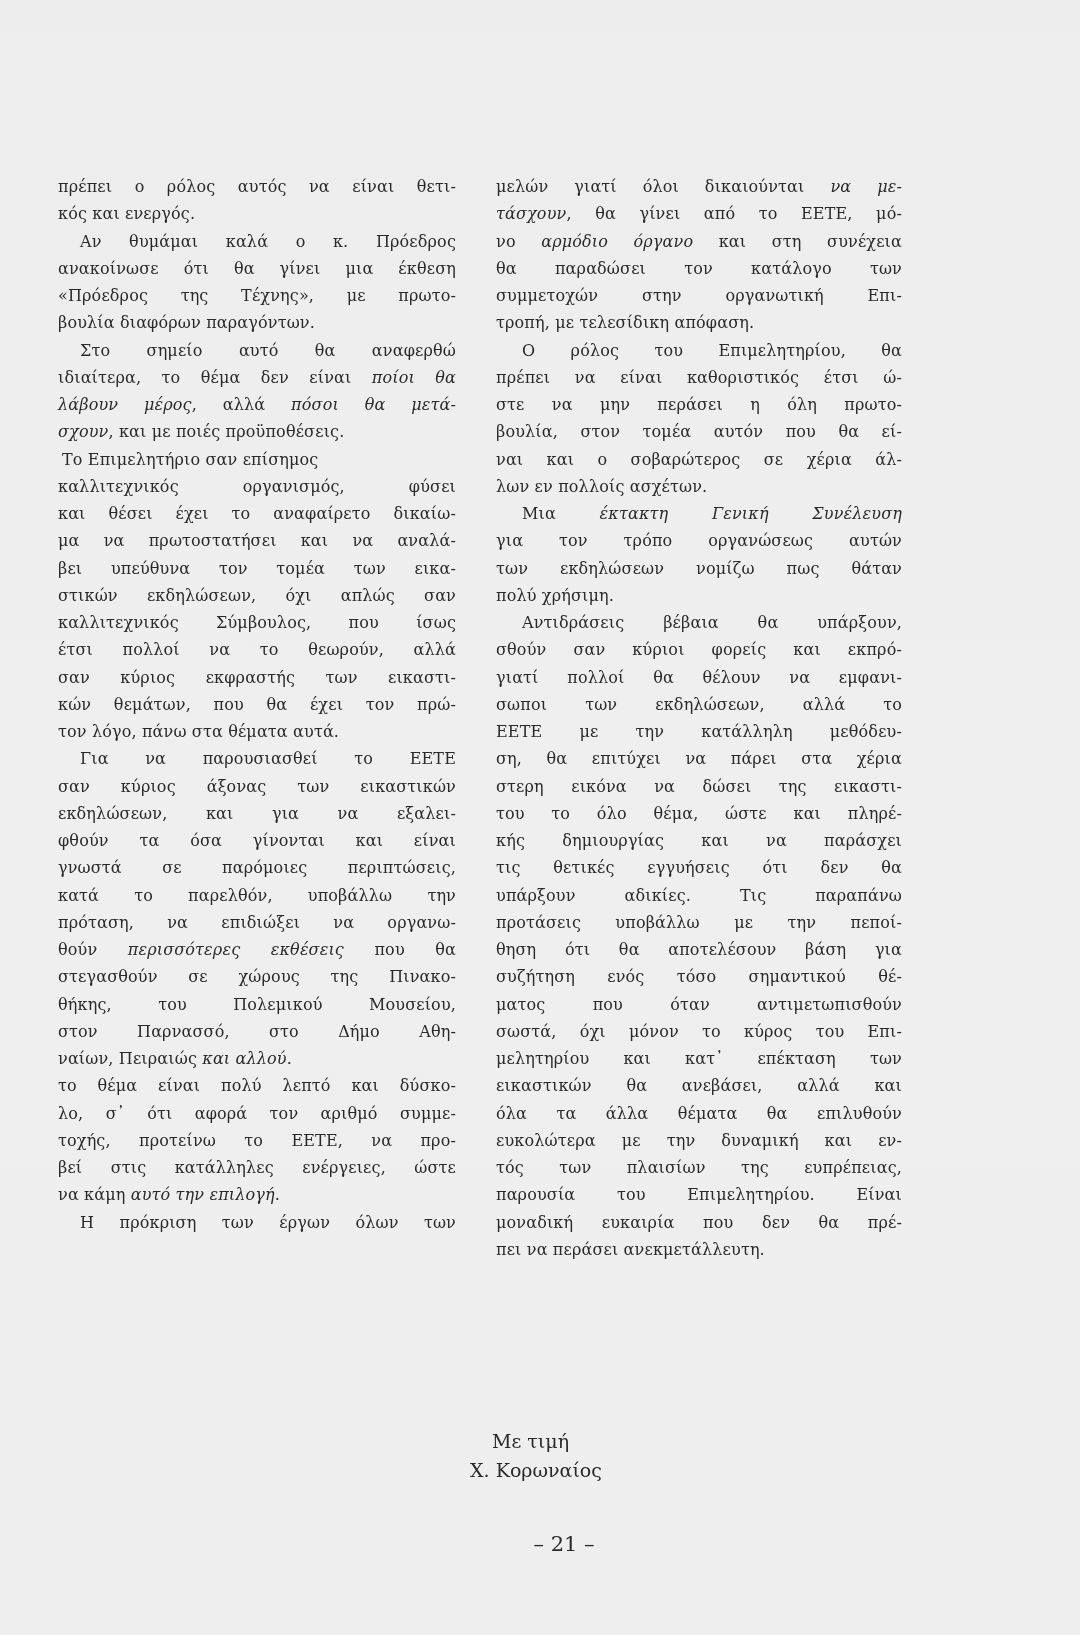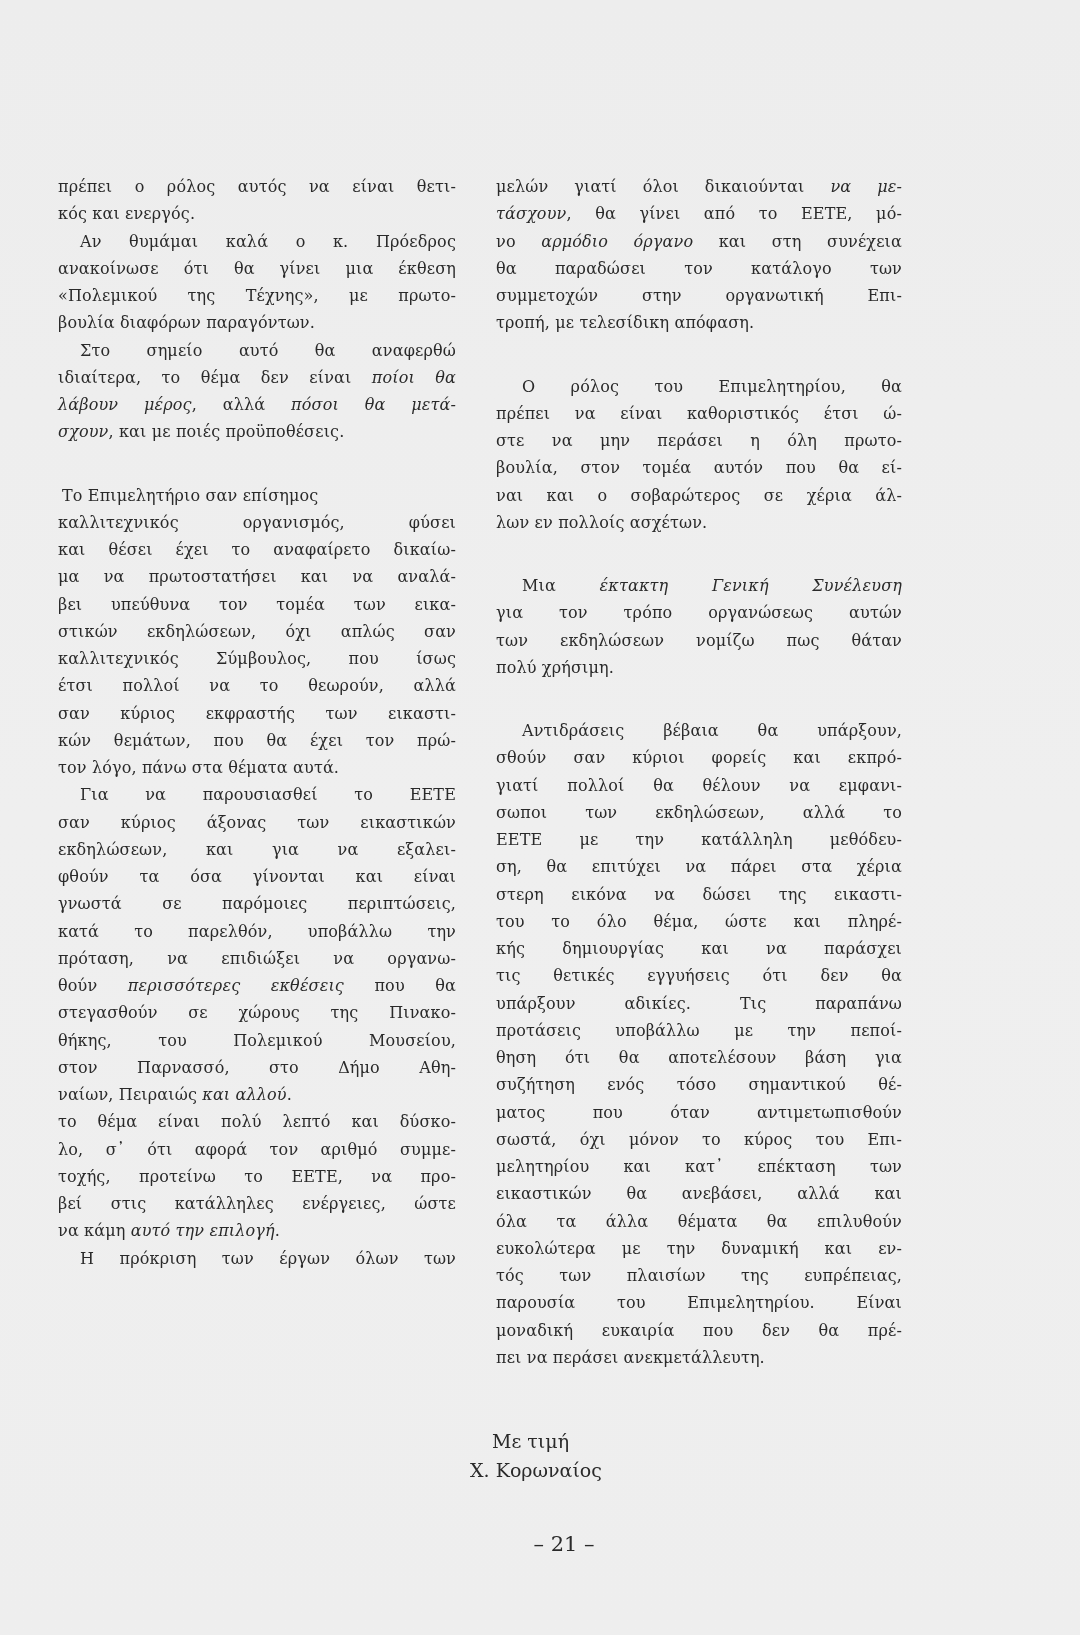--- a/index.html
+++ b/index.html
@@ -33,22 +33,22 @@
       display: block;
       white-space: nowrap;
       text-align: justify;
       text-align-last: justify;
       height: 27.25px;
     }
     .line.last {
       text-align-last: left;
     }
     .line.indent { padding-left: 22px; }
-    .line.indent-small { padding-left: 4px; margin-top: 36px; }
-    .line.indent-right { padding-left: 26px; margin-top: 36px; }
+    .line.indent-small { padding-left: 4px; }
+    .line.indent-right { padding-left: 26px; }
     .it { font-style: italic; }
     .signature {
       position: absolute;
       left: 0;
       width: 1080px;
       top: 1427px;
       font-size: 19px;
       line-height: 29px;
       text-align: center;
     }
@@ -68,21 +68,21 @@
   </style>
 </head>
 <body>
 
 <div class="page">
   <div class="column col-left" id="col-left">
       <span class="line"><span>πρέπει ο ρόλος αυτός να είναι θετι-</span></span>
       <span class="line last"><span>κός και ενεργός.</span></span>
       <span class="line indent"><span>Αν θυμάμαι καλά ο κ. Πρόεδρος</span></span>
       <span class="line"><span>ανακοίνωσε ότι θα γίνει μια έκθεση</span></span>
-      <span class="line"><span>«Πολεμικού της Τέχνης», με πρωτο-</span></span>
+      <span class="line"><span>«Πρόεδρος της Τέχνης», με πρωτο-</span></span>
       <span class="line last"><span>βουλία διαφόρων παραγόντων.</span></span>
       <span class="line indent"><span>Στο σημείο αυτό θα αναφερθώ</span></span>
       <span class="line"><span>ιδιαίτερα, το θέμα δεν είναι </span><span class="it">ποίοι θα</span></span>
       <span class="line"><span class="it">λάβουν μέρος</span><span>, αλλά </span><span class="it">πόσοι θα μετά-</span></span>
       <span class="line last"><span class="it">σχουν</span><span>, και με ποιές προϋποθέσεις.</span></span>
       <span class="line last indent-small"><span>Το Επιμελητήριο σαν επίσημος</span></span>
       <span class="line"><span>καλλιτεχνικός οργανισμός, φύσει</span></span>
       <span class="line"><span>και θέσει έχει το αναφαίρετο δικαίω-</span></span>
       <span class="line"><span>μα να πρωτοστατήσει και να αναλά-</span></span>
       <span class="line"><span>βει υπεύθυνα τον τομέα των εικα-</span></span>

